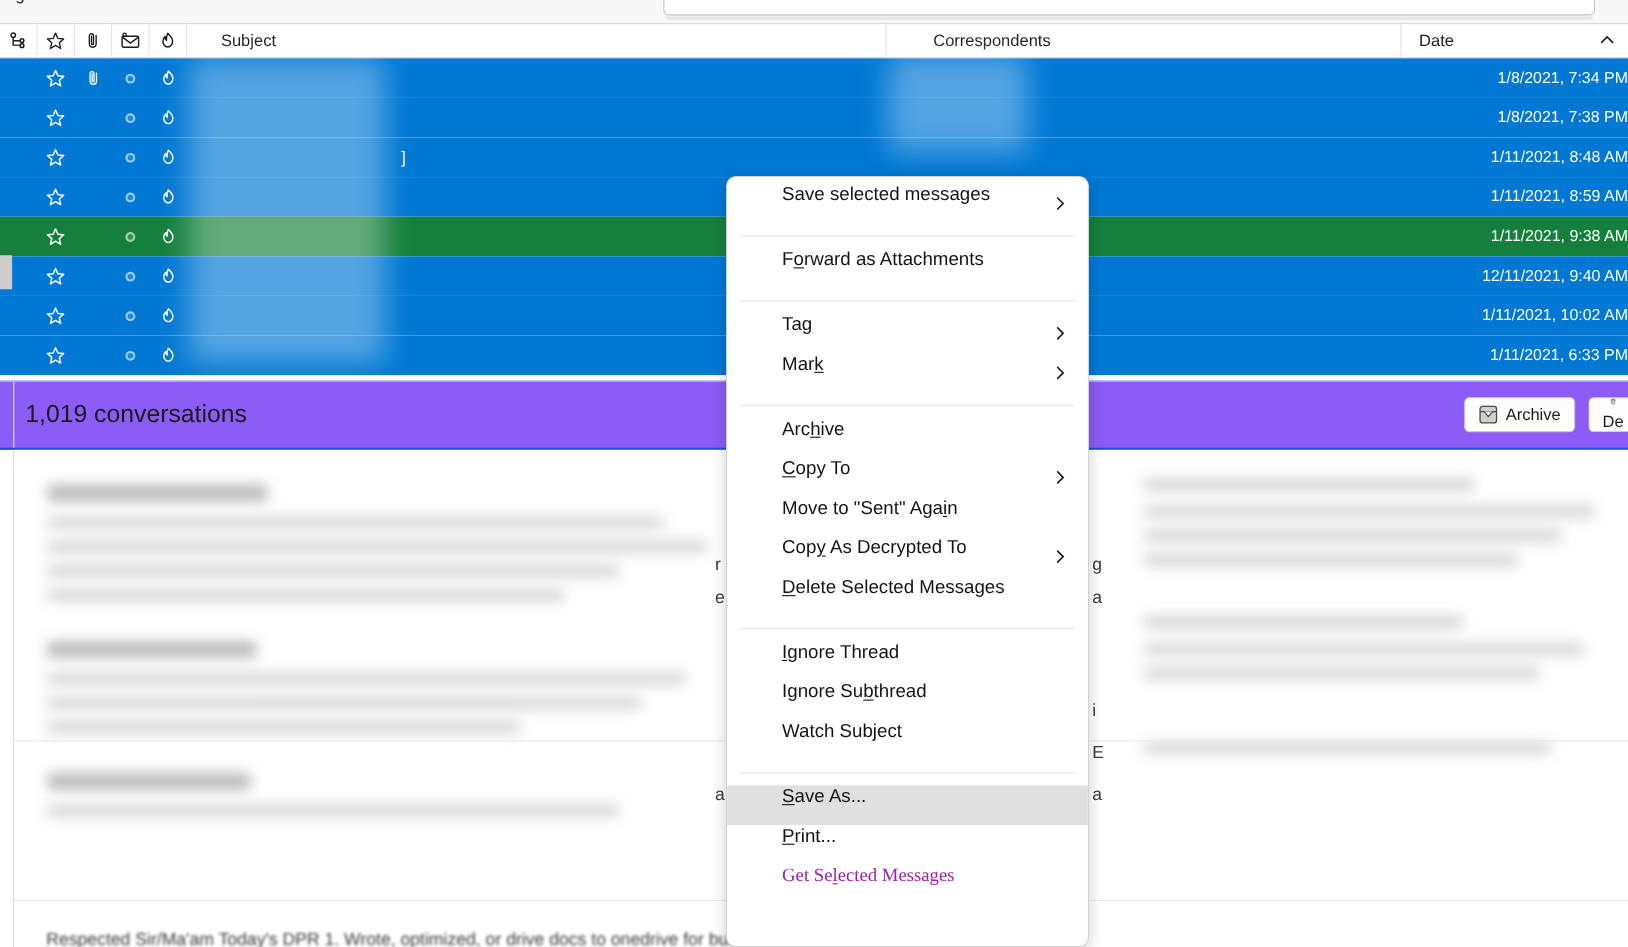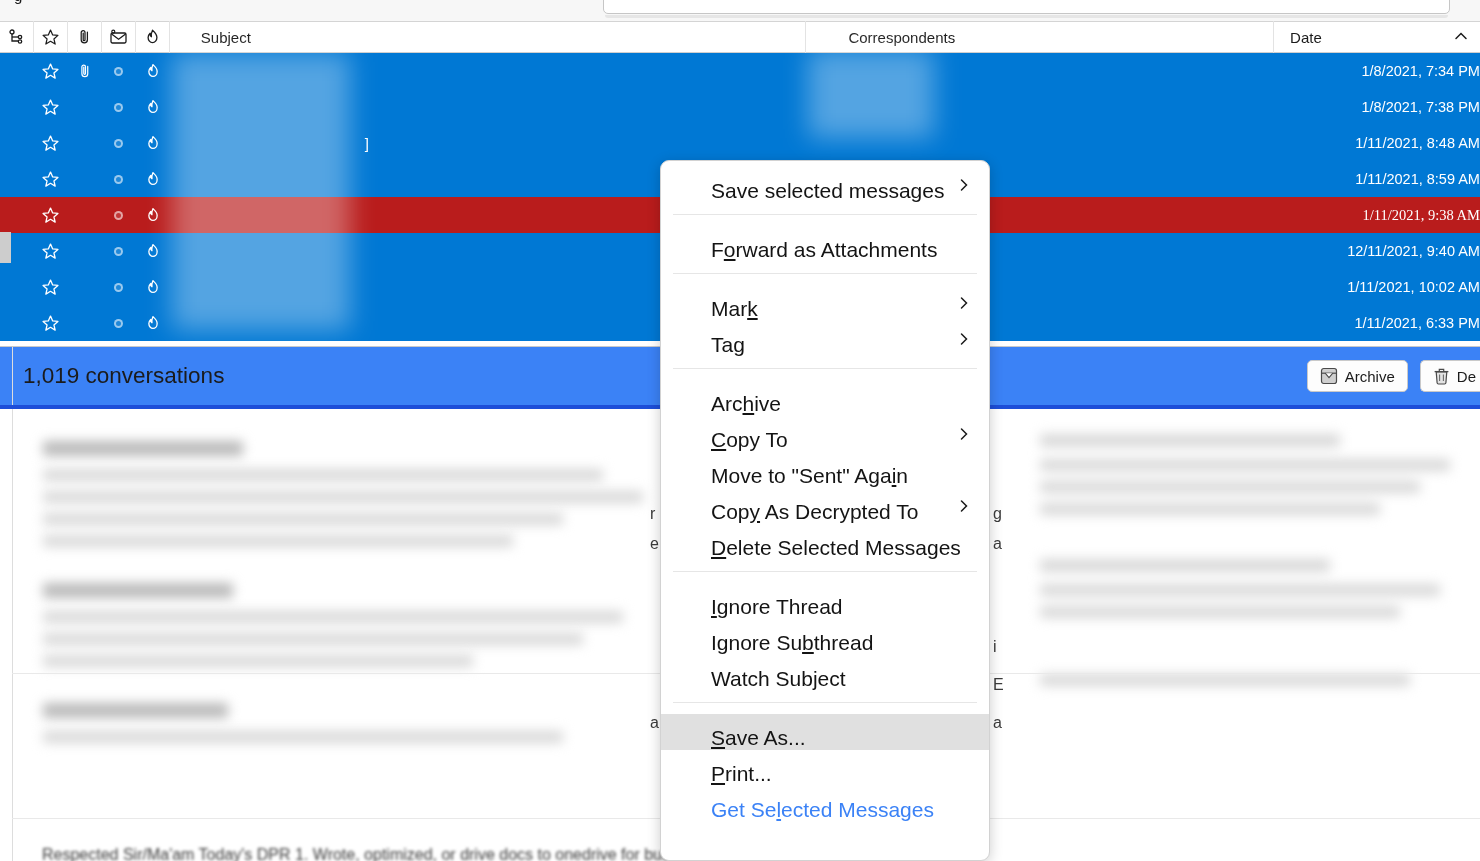--- a/index.html
+++ b/index.html
@@ -60,21 +60,21 @@
   
   .msg-list {
     position: absolute; left: 0; top: 53px; width: 1480px; height: 293px;
     background: #ffffff;
   }
   .msg-row {
     position: relative;
     height: 36px; display: flex; align-items: center;
     background: #0078d4; color: #ffffff;
   }
-  .msg-row.band { background: #b91c1c; font-family: Liberation Serif, serif; }
+  .msg-row.band { background: #15803d; }
   .mcell {
     height: 36px; display: flex; align-items: center;
     justify-content: center; width: 34px;
   }
   .mcell.thread { width: 34px; }
   .mcell.subject {
     width: 637px; padding-left: 31px; justify-content: flex-start;
     font-size: 15px; overflow: hidden; white-space: nowrap;
   }
   .mcell.corr {
@@ -103,23 +103,23 @@
 
   
   .scroll-frag {
     position: absolute; left: 0; top: 232px; width: 11px; height: 31px;
     background: #cdcdcd;
   }
 
   
   .conv-bar {
     position: absolute; left: 0; top: 346px; width: 1480px; height: 63px;
-    background: #3b82f6;
+    background: #8b5cf6;
     border-top: 1px solid #c9c9c9;
-    border-bottom: 4px solid #1d4ed8;
+    border-bottom: 2px solid #1d4ed8;
   }
   .conv-bar-inner {
     position: absolute; left: 12px; top: 0; right: 0; bottom: 0;
     border-left: 1px solid #dddddd;
     display: flex; align-items: center;
   }
   .conv-count {
     margin-left: 10px;
     font-size: 22.5px; color: #1b1b1b; font-weight: 400;
   }
@@ -128,21 +128,21 @@
     display: flex; gap: 12px; align-items: center;
   }
   .pill-btn {
     display: flex; align-items: center; gap: 7px;
     height: 32px; padding: 0 12px;
     background: #fdfdfd;
     border: 1px solid #c9c9c9; border-radius: 5px;
     font-size: 15px; color: #1b1b1b; white-space: nowrap;
   }
   #delete-button { border-radius: 5px 0 0 5px; border-right: none;
-                   padding-right: 4px; }
+                   padding-right: 4px; flex-direction: column; }
 
   
   .reading-pane {
     position: absolute; left: 0; top: 409px; width: 1480px; height: 452px;
     background: #ffffff;
   }
   .reading-pane-inner {
     position: absolute; left: 12px; top: 0; right: 0; bottom: 0;
     border-left: 1px solid #dddddd;
     background: #ffffff;
@@ -180,27 +180,27 @@
     width: 330px; height: 701px;
     background: #ffffff;
     border: 1px solid #d2d2d2;
     border-radius: 9px;
     box-shadow: 0 3px 14px rgba(0,0,0,.20);
     overflow: hidden;
     z-index: 40;
   }
   .ctx-item {
     position: relative;
-    height: 36px; display: flex; align-items: flex-end;
+    height: 36px; display: flex; align-items: flex-start;
     padding: 0 14px 0 50px;
-    font-size: 21px; color: #141414;
+    font-size: 17px; color: #141414;
     white-space: nowrap;
   }
   .ctx-item.highlight { background: #e0e0e0; }
-  .ctx-item.disabled { color: #3b82f6; }
+  .ctx-item.disabled { color: #a21caf; font-family: Liberation Serif, serif; }
   .ctx-item .submenu-arrow {
     position: absolute; right: 18px; top: 50%;
     transform: translateY(-50%);
     width: 14px; height: 14px;
   }
   .ctx-sep {
     height: 1px; background: #e6e6e6; margin: 5px 12px;
   }
   .ctx-group { padding: 6px 0; }
   .accel { text-decoration: underline; text-underline-offset: 2px; }
@@ -588,31 +588,31 @@
 
     <div class="ctx-group">
       <div class="ctx-item">
         <span>F<span class="accel">o</span>rward as Attachments</span>
       </div>
     </div>
     <div class="ctx-sep"></div>
 
     <div class="ctx-group">
       <div class="ctx-item">
+        <span>Ta<span class="accel">g</span></span>
+        <svg class="submenu-arrow" viewBox="0 0 14 14">
+          <path d="M4.5 2l5 5-5 5" fill="none" stroke="#1b1b1b" stroke-width="1.5" stroke-linecap="round"></path>
+        </svg>
+      </div>
+      <div class="ctx-item">
         <span>Mar<span class="accel">k</span></span>
         <svg class="submenu-arrow" viewBox="0 0 14 14">
           <path d="M4.5 2l5 5-5 5" fill="none" stroke="#1b1b1b" stroke-width="1.5" stroke-linecap="round"></path>
         </svg>
       </div>
-      <div class="ctx-item">
-        <span>Ta<span class="accel">g</span></span>
-        <svg class="submenu-arrow" viewBox="0 0 14 14">
-          <path d="M4.5 2l5 5-5 5" fill="none" stroke="#1b1b1b" stroke-width="1.5" stroke-linecap="round"></path>
-        </svg>
-      </div>
     </div>
     <div class="ctx-sep"></div>
 
     <div class="ctx-group">
       <div class="ctx-item">
         <span>Arc<span class="accel">h</span>ive</span>
       </div>
       <div class="ctx-item">
         <span><span class="accel">C</span>opy To</span>
         <svg class="submenu-arrow" viewBox="0 0 14 14">

